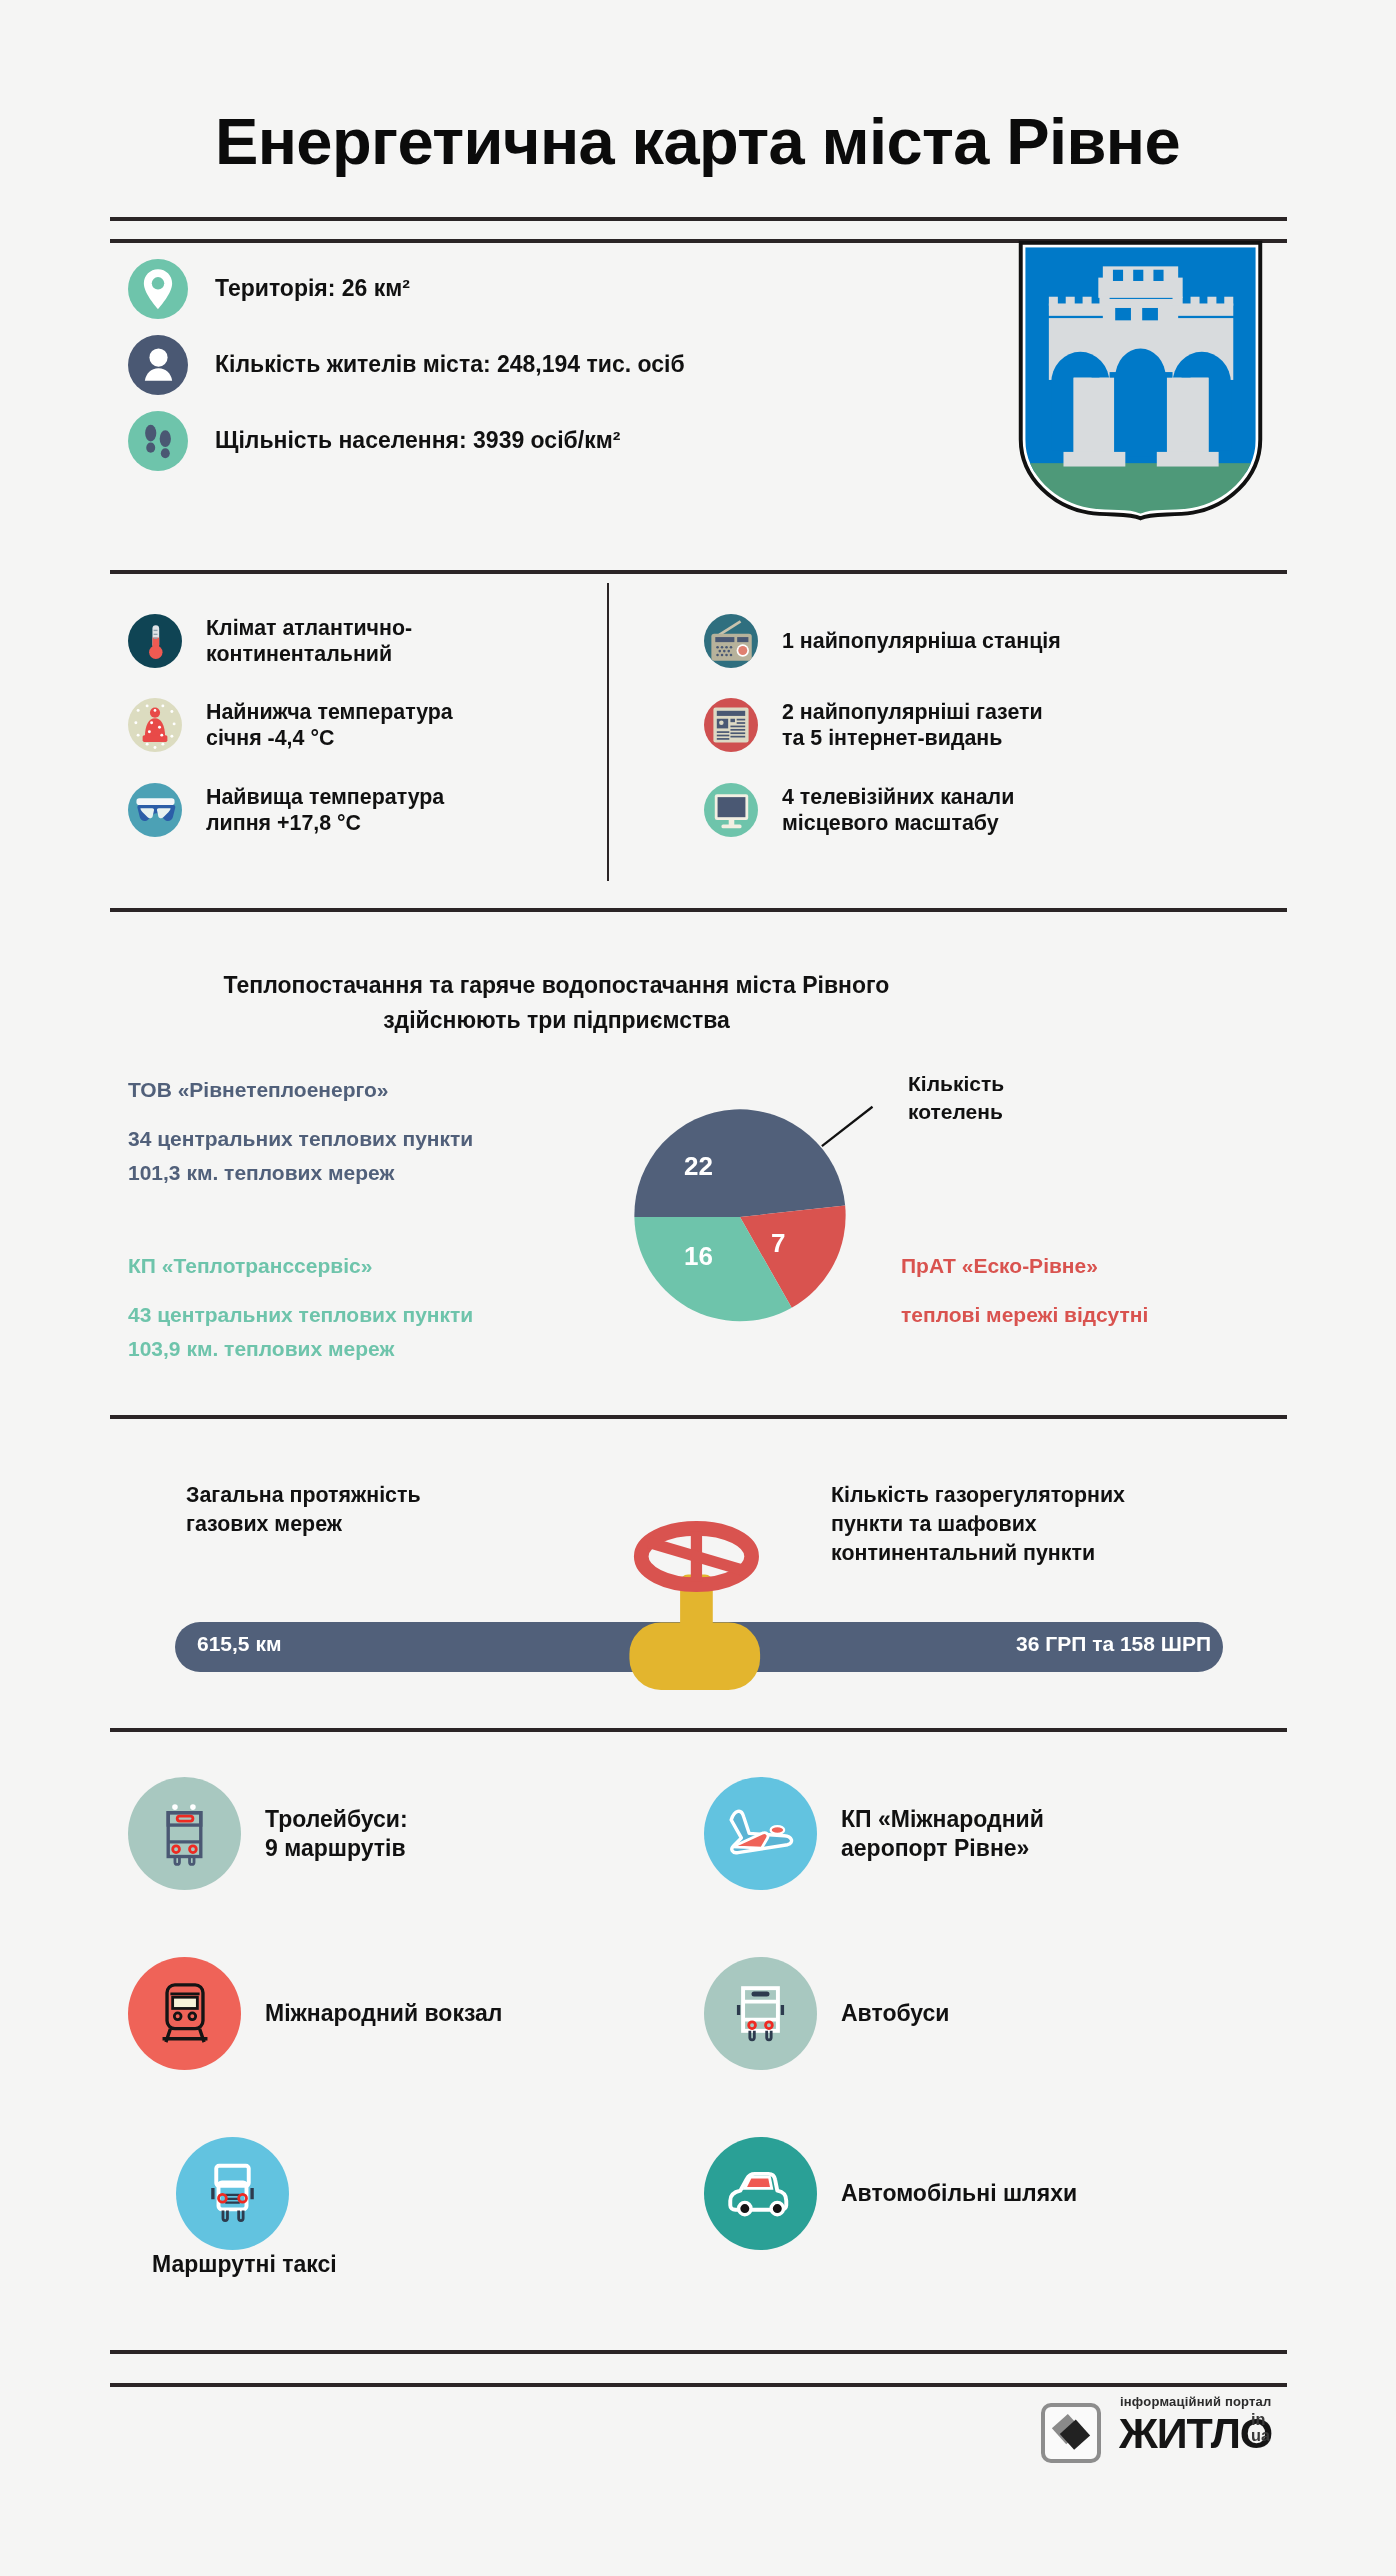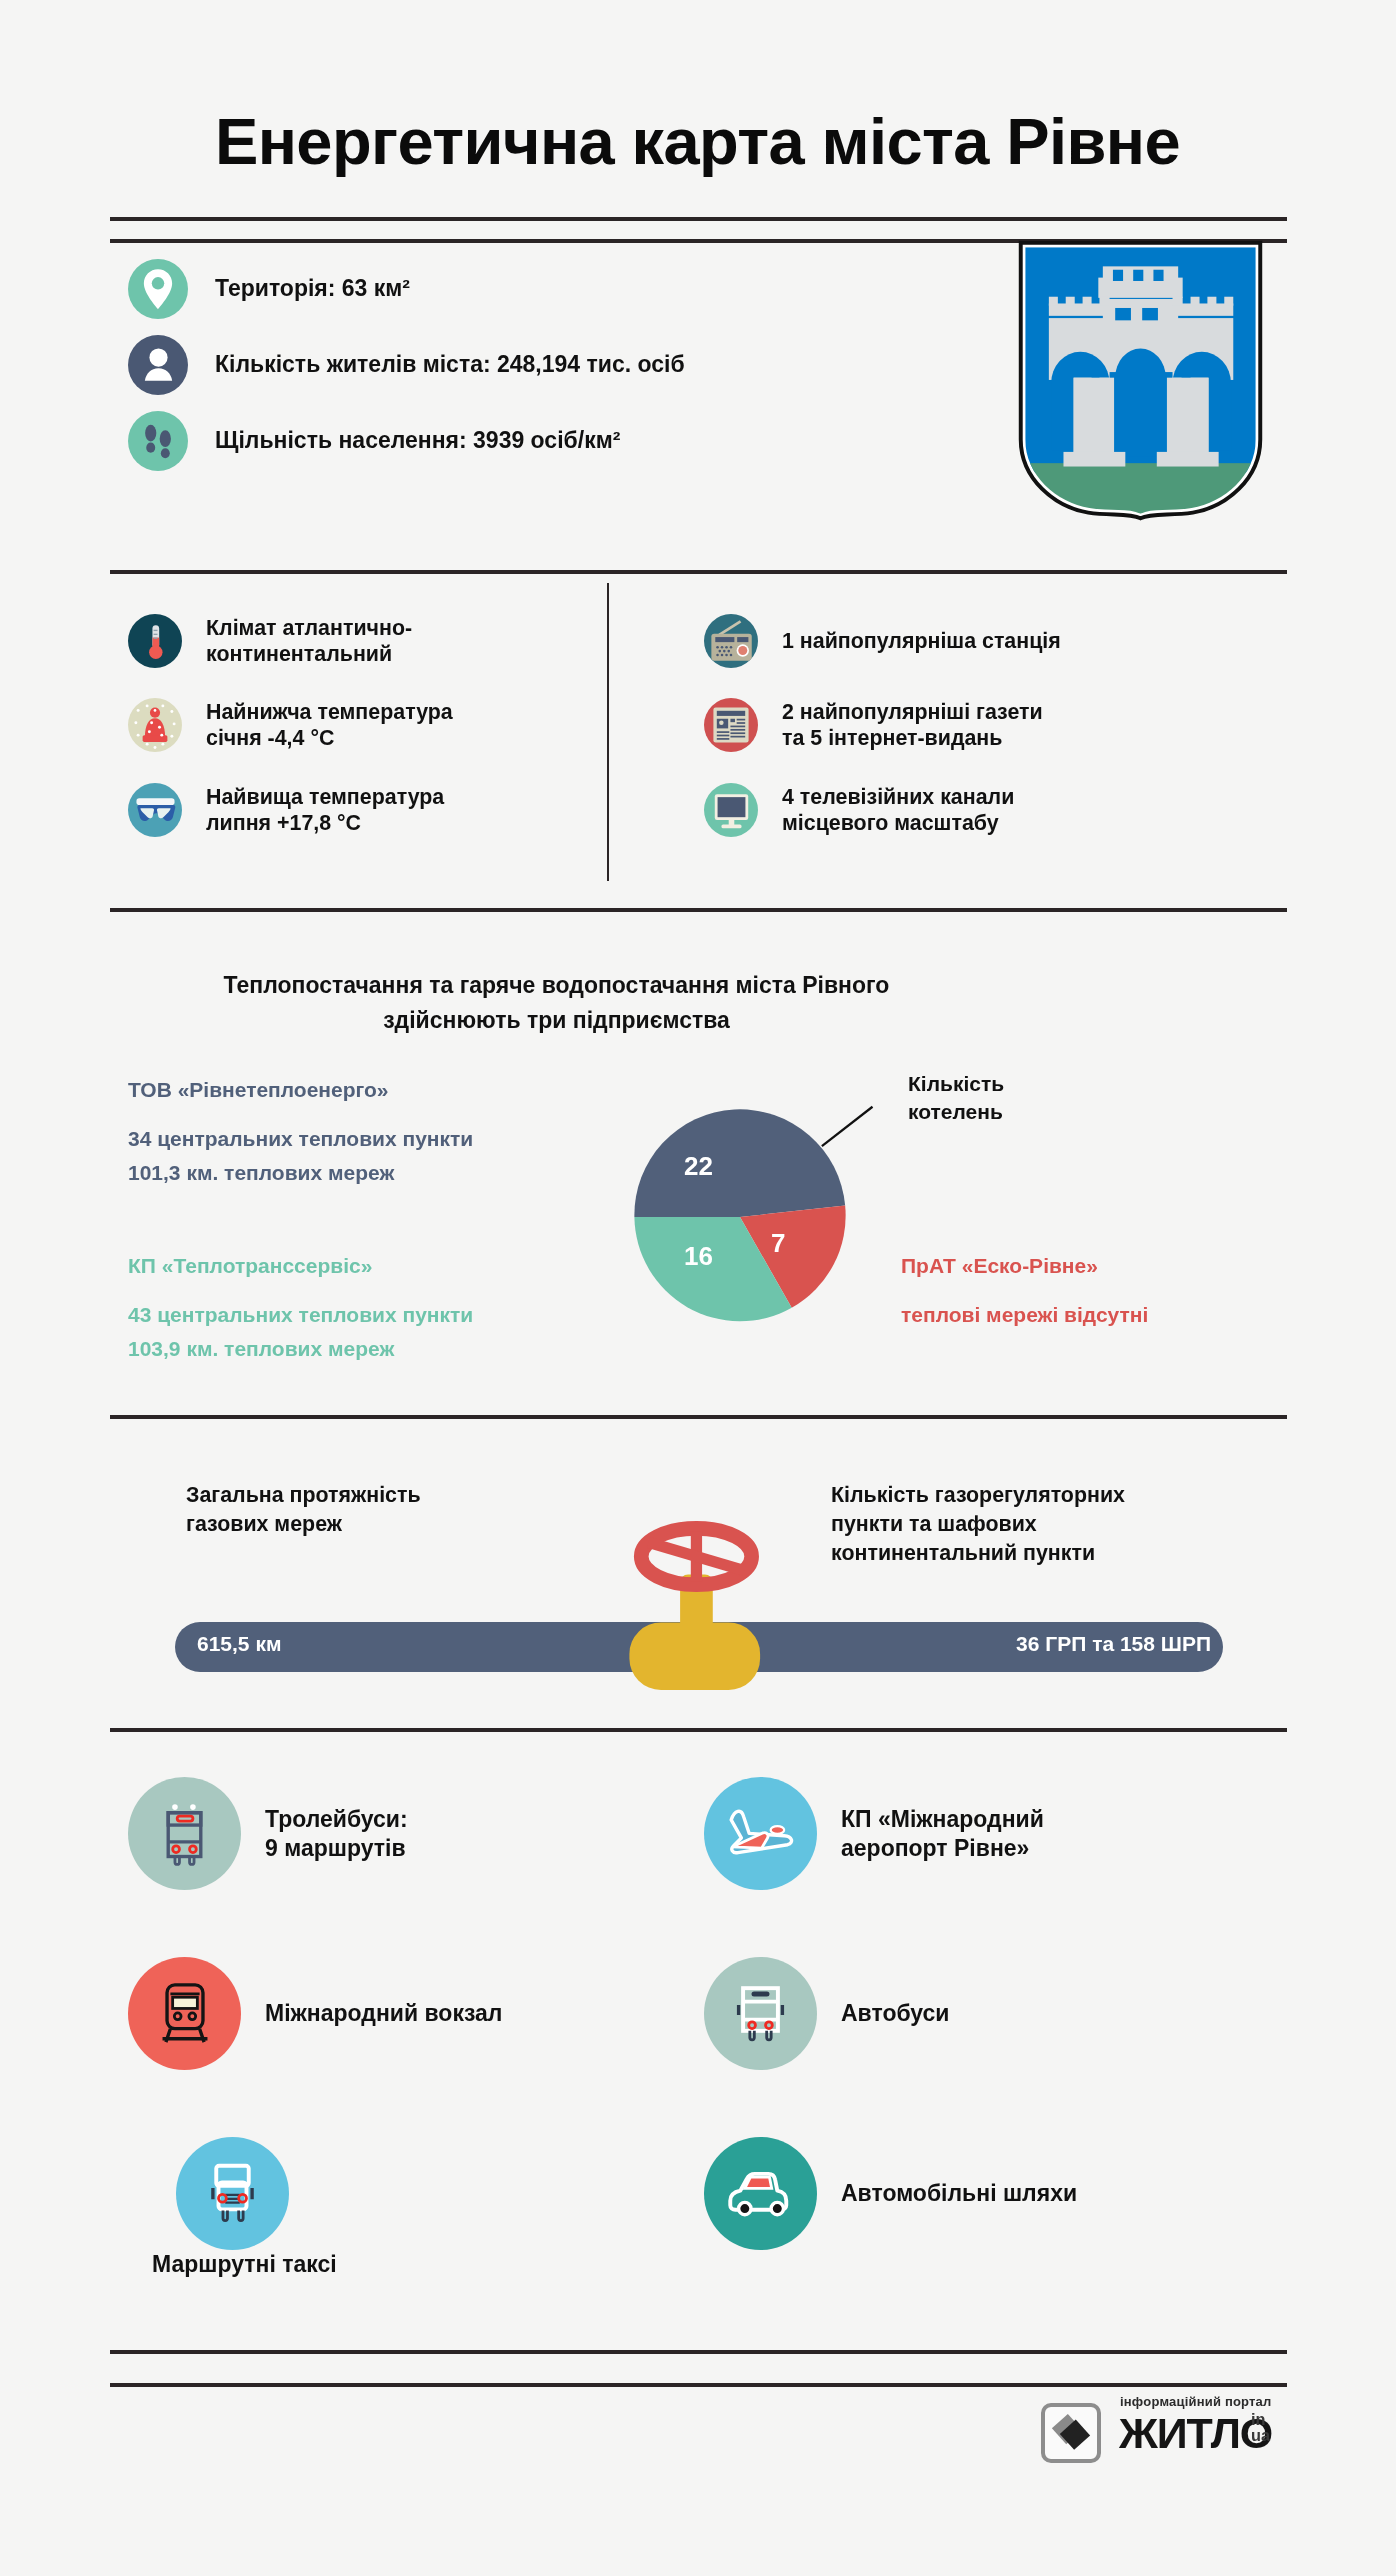--- a/index.html
+++ b/index.html
@@ -141,21 +141,21 @@
   <div class="rule" style="top:217px;"></div>
   <div class="rule" style="top:239px;"></div>
 
   <div class="fact-row" style="left:128px; top:259px;">
     <div class="fact-icon" style="background:#6ec4ab;">
       <svg width="32" height="43" viewBox="0 0 56 76" aria-hidden="true">
         <path d="M28 2C14 2 3 13 3 27c0 17 19 38 25 46 6-8 25-29 25-46C53 13 42 2 28 2z" fill="#ffffff"></path>
         <circle cx="28" cy="27" r="11" fill="#6ec4ab"></circle>
       </svg>
     </div>
-    <div class="fact-text">Територія: 63 км²</div>
+    <div class="fact-text">Територія: 26 км²</div>
   </div>
 
   <div class="fact-row" style="left:128px; top:335px;text-align:right;">
     <div class="fact-icon" style="background:#4a5873;">
       <svg width="33" height="41" viewBox="0 0 58 72" aria-hidden="true">
         <circle cx="29" cy="22" r="16" fill="#ffffff"></circle>
         <path d="M29 41c-13 0-22 9-24 22h48c-2-13-11-22-24-22z" fill="#ffffff"></path>
       </svg>
     </div>
     <div class="fact-text">Кількість жителів міста: 248,194 тис. осіб</div>

